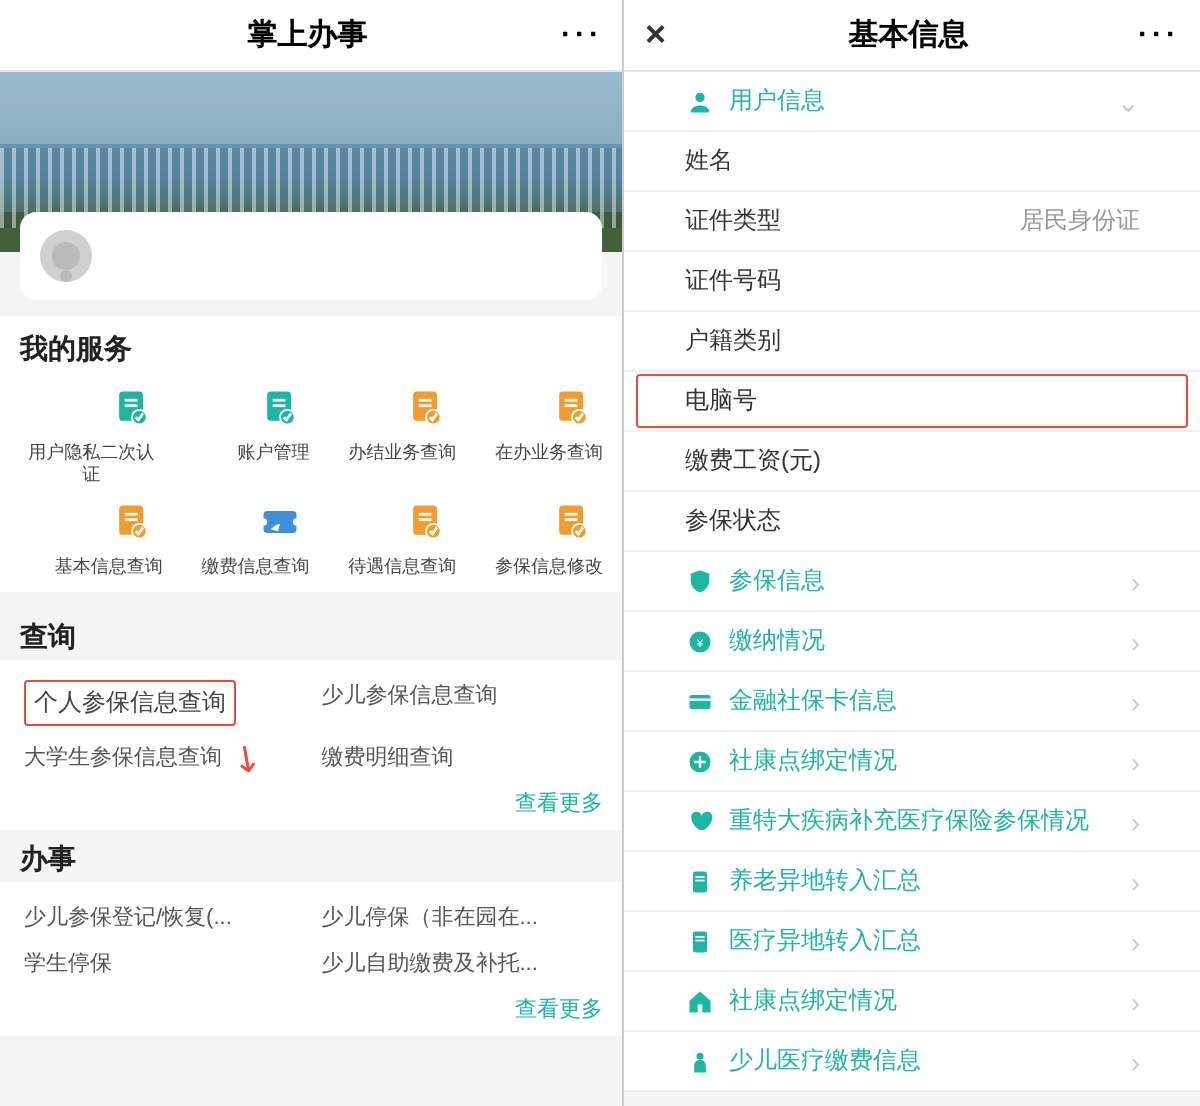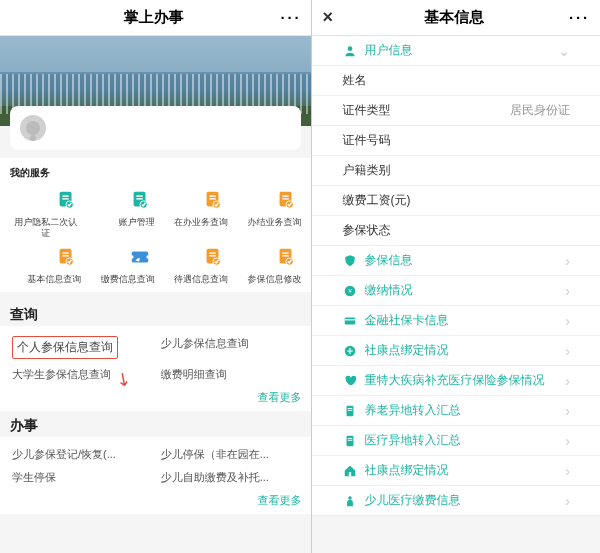--- a/index.html
+++ b/index.html
@@ -14,21 +14,21 @@
   .hero { height: 90px; background: linear-gradient(180deg,#7aa3bf 0%, #5b8caa 60%, #4e6d44 90%); position: relative; overflow: hidden; }
   .hero::after { content: ""; position: absolute; inset: 0; background:
       linear-gradient(180deg, rgba(255,255,255,0.35) 0 40%, rgba(0,0,0,0) 40%),
       repeating-linear-gradient(90deg, rgba(255,255,255,0.6) 0 2px, rgba(0,0,0,0.1) 2px 6px) 0 38px/100% 40px no-repeat,
       linear-gradient(180deg, rgba(0,0,0,0) 78%, #3c5a33 78%);
     opacity: 0.7; }
   .usercard { margin: -20px 10px 8px 10px; background: #fff; border-radius: 8px; height: 44px; display: flex; align-items: center; padding: 0 10px; gap: 8px; position: relative; }
   .avatar { width: 26px; height: 26px; border-radius: 50%; background: #d0d0d0; display:flex; align-items:center; justify-content:center; }
   .avatar::after { content:""; width:14px;height:14px;border-radius:50%;background:#bbb;box-shadow:0 10px 0 -4px #bbb; }
   .card { background: #fff; margin: 0 0 8px 0; padding: 8px 10px; }
-  .card-title { font-size: 10px; font-weight: 700; margin-bottom: 6px; color: #222; }
+  .card-title { font-size: 14px; font-weight: 700; margin-bottom: 6px; color: #222; }
   .grid { display: grid; grid-template-columns: repeat(4, 1fr); gap: 4px 2px; }
   .gitem { display: flex; flex-direction: column; align-items: flex-end; font-size: 9px; color: #444; text-align: center; line-height: 1.2; }
   .gicon { width: 30px; height: 28px; border-radius: 4px; margin-bottom: 3px; position: relative; display:flex;align-items:center;justify-content:center; }
   .gicon svg { width: 22px; height: 22px; }
   .section-title { font-size: 14px; font-weight: 700; padding: 6px 10px 2px; color: #222; }
   .query-block { background: #fff; padding: 6px 10px 4px; }
   .query-grid { display: grid; grid-template-columns: 1fr 1fr; gap: 8px 10px; padding: 4px 2px; }
   .qitem { font-size: 11px; color: #555; }
   .highlight-box { border: 1.5px solid #e74c3c; border-radius: 2px; padding: 2px 4px; display: inline-block; color: #444; font-size: 12px; }
   .viewmore { text-align: right; font-size: 11px; color: #1fb5a3; padding: 4px 0 2px; }
@@ -94,33 +94,33 @@
         <div class="gitem">
           <div class="gicon">
             <svg viewBox="0 0 24 24">
               <rect x="5" y="3" width="13" height="16" rx="2" fill="#f29b2f"></rect>
               <rect x="8" y="7" width="7" height="1.5" fill="#fff"></rect>
               <rect x="8" y="10" width="7" height="1.5" fill="#fff"></rect>
               <circle cx="16" cy="17" r="4" fill="#f29b2f" stroke="#fff" stroke-width="1"></circle>
               <path d="M14 17l1.5 1.5L18 15" stroke="#fff" stroke-width="1.5" fill="none"></path>
             </svg>
           </div>
+          <span>办结业务查询</span>
+        </div>
+        <div class="gitem">
+          <div class="gicon">
+            <svg viewBox="0 0 24 24">
+              <rect x="5" y="3" width="13" height="16" rx="2" fill="#f29b2f"></rect>
+              <rect x="8" y="7" width="7" height="1.5" fill="#fff"></rect>
+              <rect x="8" y="10" width="7" height="1.5" fill="#fff"></rect>
+              <circle cx="16" cy="17" r="4" fill="#f29b2f" stroke="#fff" stroke-width="1"></circle>
+              <path d="M14 17l1.5 1.5L18 15" stroke="#fff" stroke-width="1.5" fill="none"></path>
+            </svg>
+          </div>
           <span>在办业务查询</span>
-        </div>
-        <div class="gitem">
-          <div class="gicon">
-            <svg viewBox="0 0 24 24">
-              <rect x="5" y="3" width="13" height="16" rx="2" fill="#f29b2f"></rect>
-              <rect x="8" y="7" width="7" height="1.5" fill="#fff"></rect>
-              <rect x="8" y="10" width="7" height="1.5" fill="#fff"></rect>
-              <circle cx="16" cy="17" r="4" fill="#f29b2f" stroke="#fff" stroke-width="1"></circle>
-              <path d="M14 17l1.5 1.5L18 15" stroke="#fff" stroke-width="1.5" fill="none"></path>
-            </svg>
-          </div>
-          <span>办结业务查询</span>
         </div>
         <div class="gitem">
           <div class="gicon">
             <svg viewBox="0 0 24 24">
               <rect x="5" y="3" width="13" height="16" rx="2" fill="#f29b2f"></rect>
               <rect x="8" y="7" width="7" height="1.5" fill="#fff"></rect>
               <rect x="8" y="10" width="7" height="1.5" fill="#fff"></rect>
               <circle cx="16" cy="17" r="4" fill="#f29b2f" stroke="#fff" stroke-width="1"></circle>
               <path d="M14 17l1.5 1.5L18 15" stroke="#fff" stroke-width="1.5" fill="none"></path>
             </svg>
@@ -217,20 +217,24 @@
           <span class="value">居民身份证</span>
         </div>
         <div class="row">
           <span class="label">证件号码</span>
           <span class="value"><span class="blurval"></span></span>
         </div>
         <div class="row">
           <span class="label">户籍类别</span>
           <span class="value"><span class="blurval"></span></span>
         </div>
+        <div class="row hl">
+          <span class="label">电脑号</span>
+          <span class="value"><span class="blurval"></span></span>
+        </div>
         <div class="row">
           <span class="label">缴费工资(元)</span>
           <span class="value"><span class="blurval"></span></span>
         </div>
         <div class="row">
           <span class="label">参保状态</span>
           <span class="value"><span class="blurval"></span></span>
         </div>
       </div>
     <div id="link-rows">

